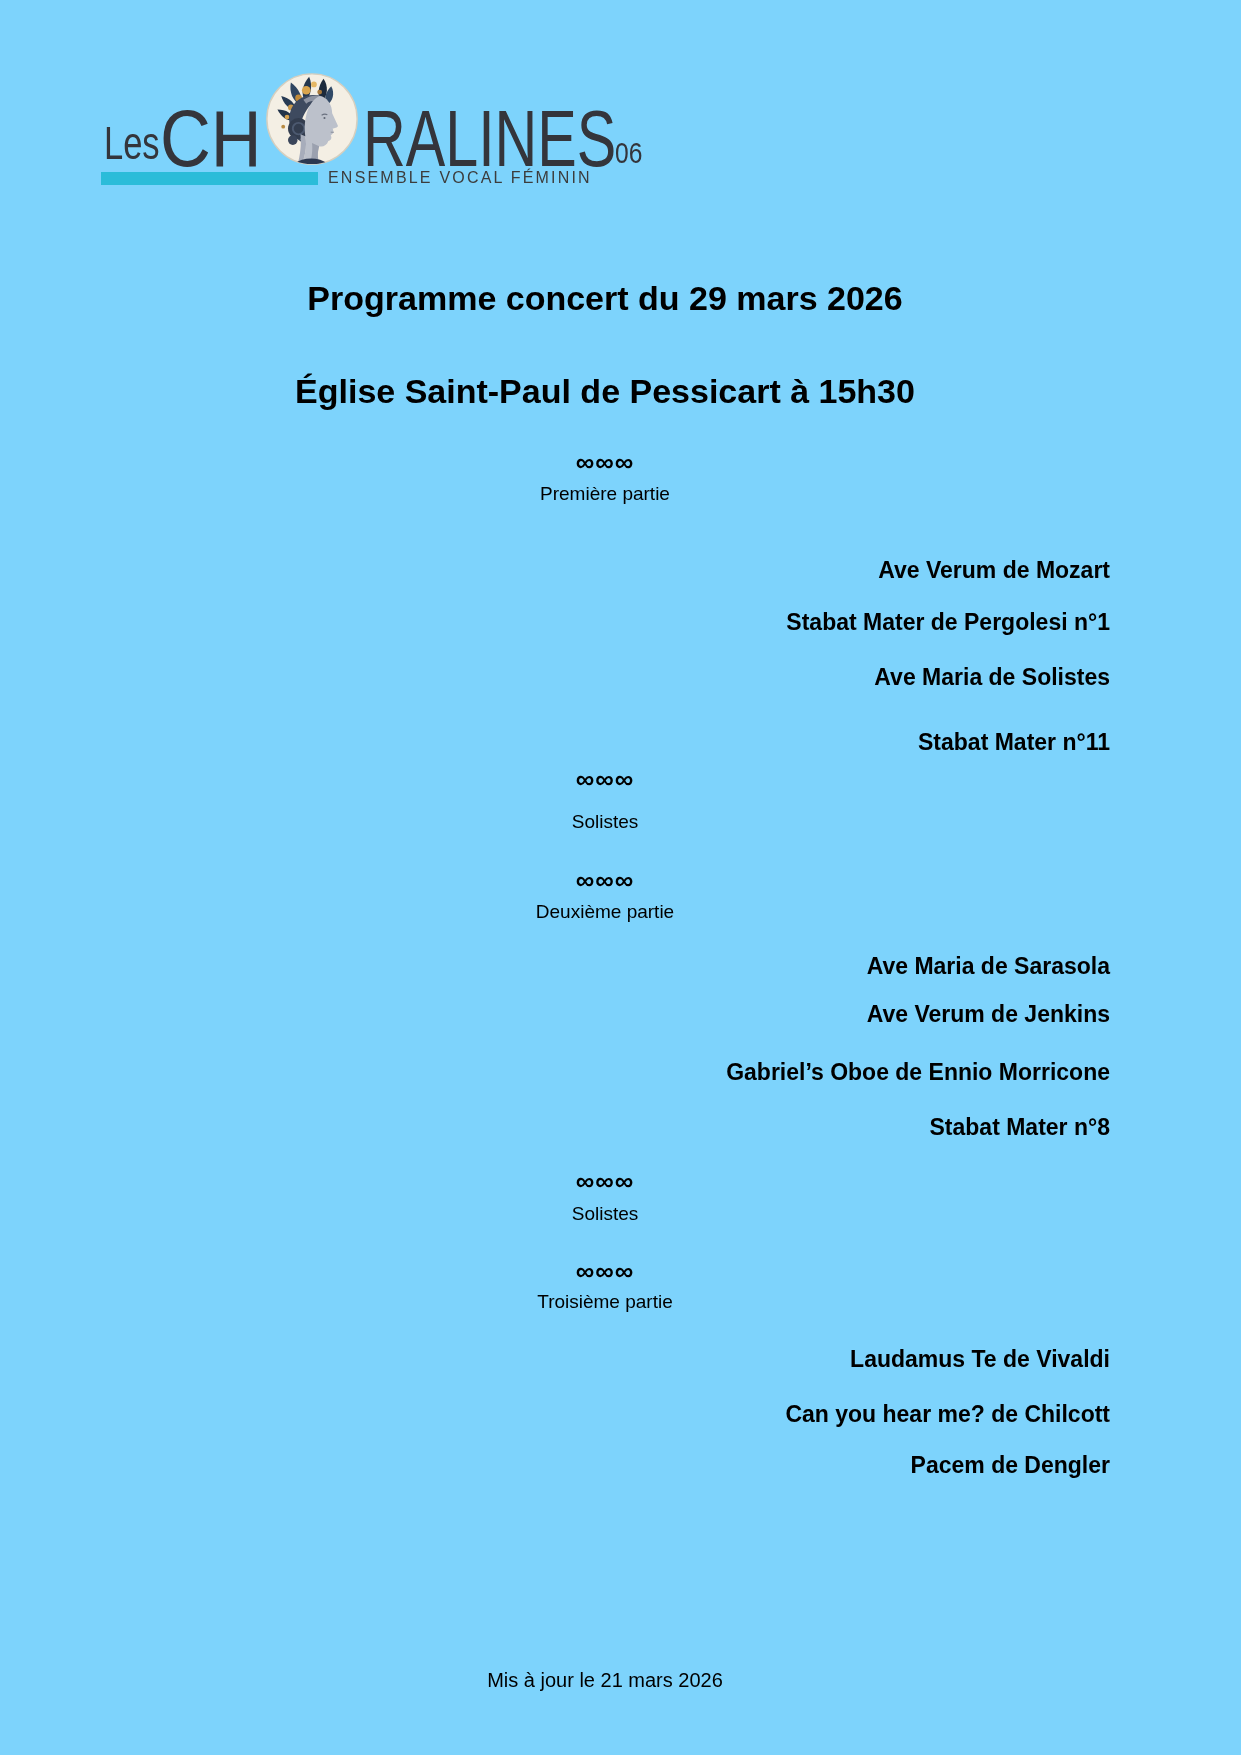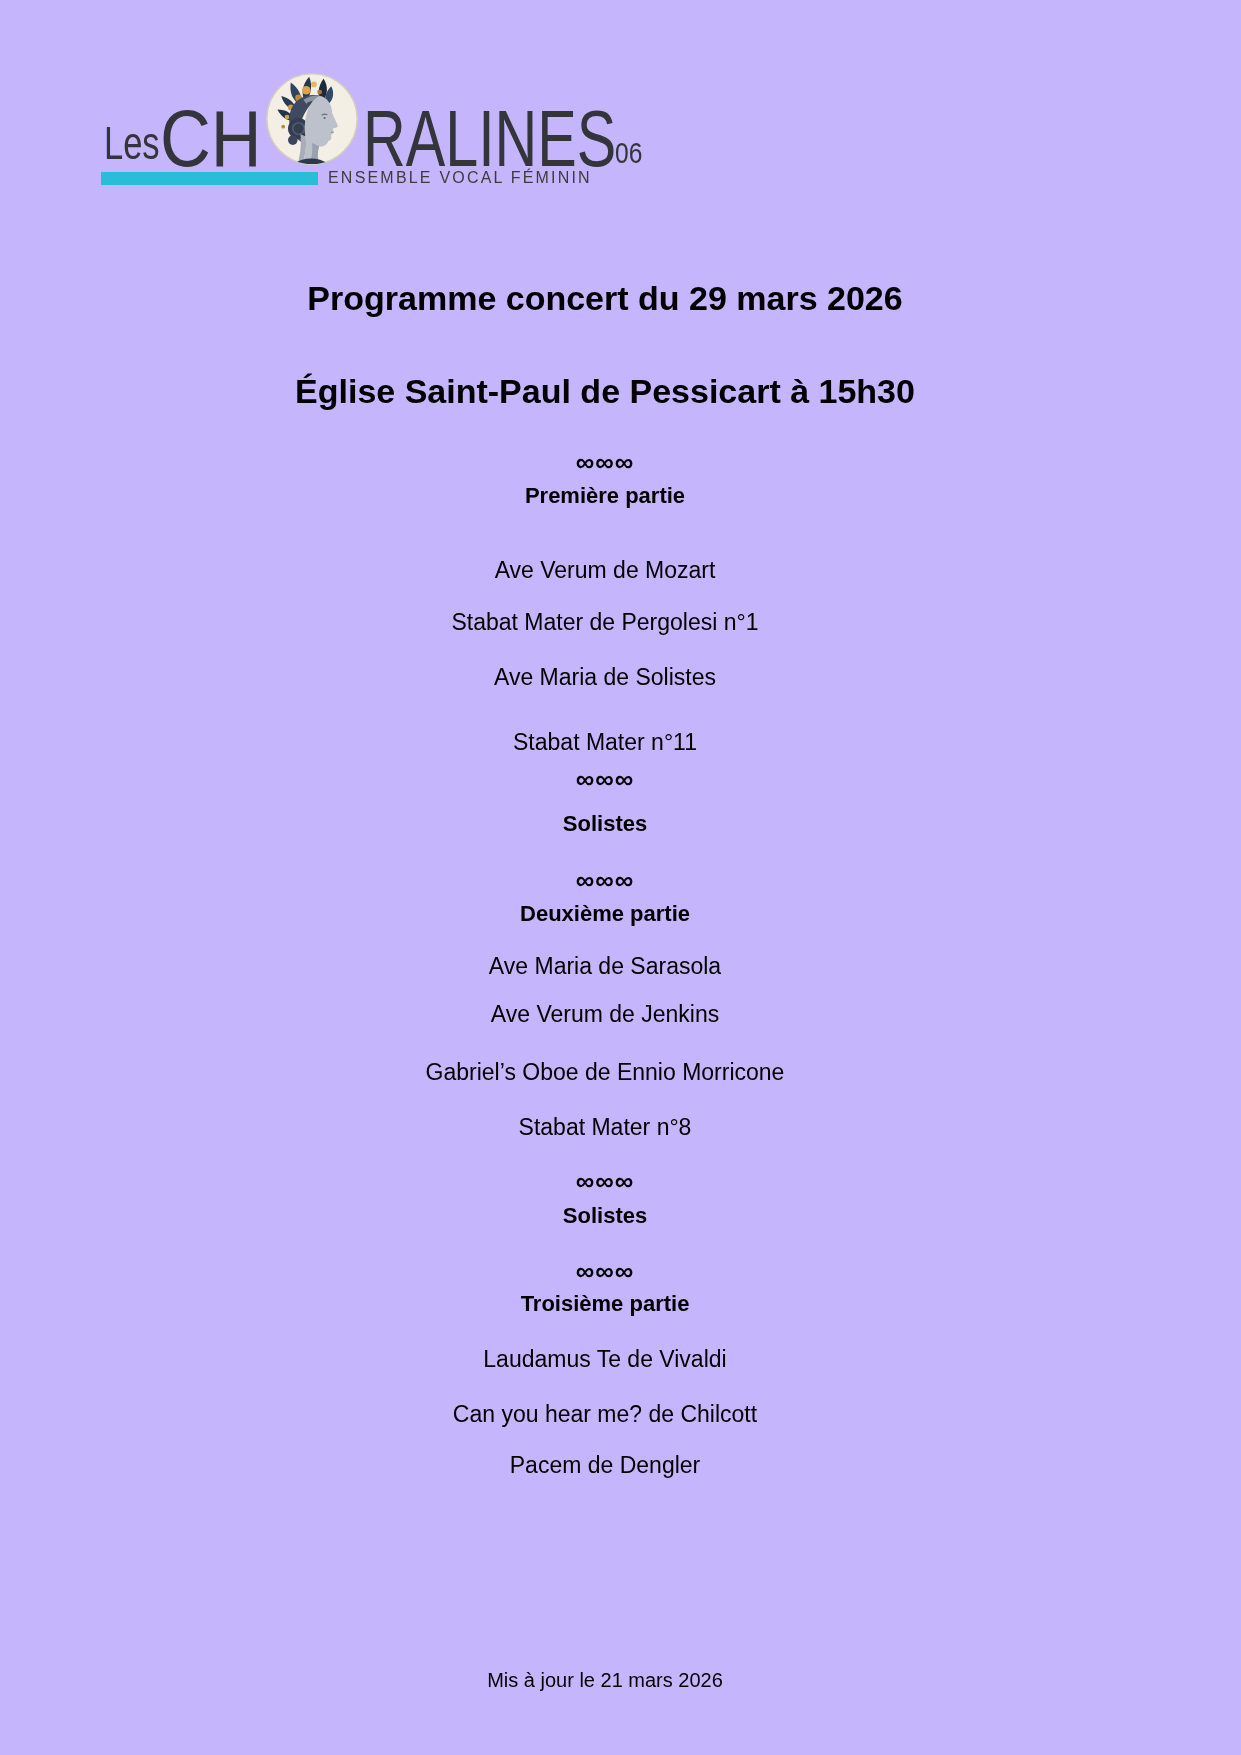--- a/index.html
+++ b/index.html
@@ -1,19 +1,19 @@
 <!DOCTYPE html>
 <html><head>
 <meta charset="utf-8">
 <style>
   html,body{margin:0;padding:0;background:#ffffff;}
   .page{
     position:relative;
     width:1241px;height:1755px;
-    background:#c4b5fd;
+    background:#7dd3fc;
     font-family:"Liberation Sans","DejaVu Sans",sans-serif;
     color:#000;
     overflow:hidden;
     margin:0 auto;
   }
   
   .logo{position:absolute;left:100px;top:68px;width:600px;height:125px;}
   .logo .wordpart{
     position:absolute;
     color:#34353b;
@@ -30,22 +30,22 @@
   .tagline{
     position:absolute;left:228px;top:100px;
     font-size:16px;letter-spacing:2.2px;color:#3c3c3c;line-height:1.2;white-space:nowrap;
   }
   
   .line{
     position:absolute;left:100px;width:1010px;
     text-align:center;line-height:1.2;white-space:nowrap;
   }
   .title{font-size:34px;font-weight:700;}
-  .heading{font-size:22px;font-weight:700;}
-  .song{font-size:23px;font-weight:400;}
+  .heading{font-size:19px;font-weight:400;}
+  .song{font-size:23px;font-weight:700;text-align:right;}
   .orn{font-size:26px;font-weight:700;letter-spacing:1px;}
   .footer-note{font-size:20px;font-weight:400;margin-top:12px;}
 </style>
 </head>
 <body>
 
 <div class="page">
 
   <div class="logo">
     <span class="wordpart logo-les">Les</span>

